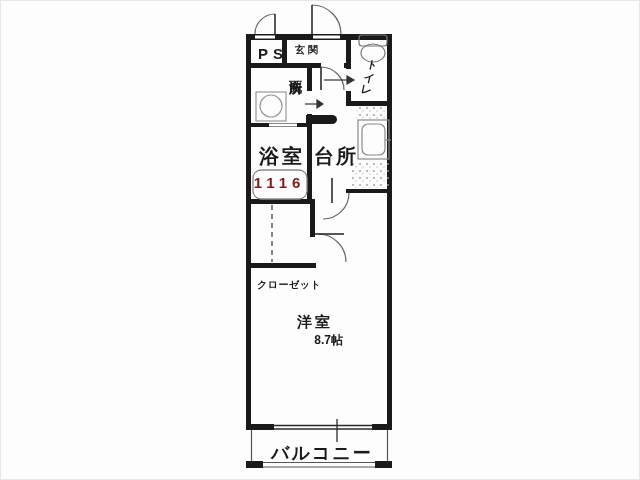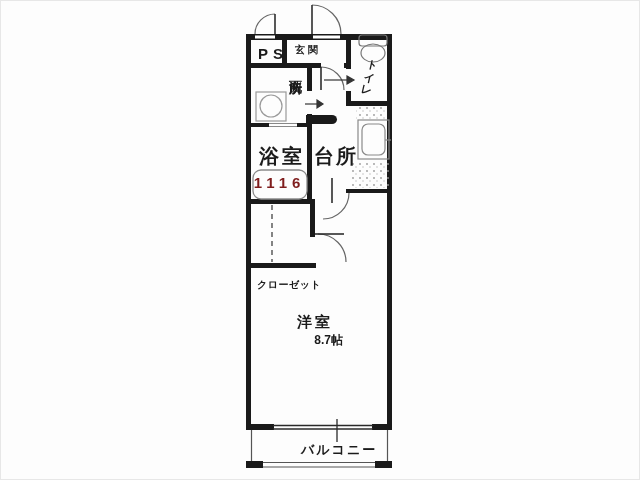--- a/index.html
+++ b/index.html
@@ -17,21 +17,21 @@
   #ps-label{left:252px;top:44px;width:30px;font-size:15px;letter-spacing:5px;text-align:center;text-indent:5px;}
   #genkan-label{left:294px;top:43px;width:44px;font-size:10px;letter-spacing:3px;}
   #toilet-label{left:362px;top:50px;height:50px;font-size:11px;letter-spacing:1px;transform:rotate(13deg);}
   #washroom-label{left:286px;top:69px;height:60px;font-size:13px;}
   #bath-label{left:258px;top:144px;width:42px;font-size:20px;letter-spacing:3px;text-align:right;}
   #bath-size{left:251px;top:173px;width:55px;font-size:15px;letter-spacing:5px;text-align:center;color:#7f1d1d;}
   #kitchen-label{left:313px;top:144px;width:36px;font-size:20px;letter-spacing:2px;text-align:center;}
   #closet-label{left:256px;top:233px;width:56px;font-size:10px;text-align:left;letter-spacing:0.5px;margin-top:45px;}
   #room-label{left:296px;top:312px;width:46px;font-size:15px;letter-spacing:3px;text-align:left;}
   #room-size{left:296px;top:333px;width:46px;font-size:12px;text-align:right;font-weight:600;}
-  #balcony-label{left:300px;top:442px;width:78px;font-size:13px;letter-spacing:2px;}
+  #balcony-label{left:270px;top:442px;width:78px;font-size:18px;letter-spacing:2px;text-align:center;}
 </style>
 </head>
 <body>
 
 <div id="canvas">
 
   <svg id="plan-svg" width="640" height="480" viewBox="0 0 640 480">
     <defs>
       <pattern id="dots" width="7" height="7" patternUnits="userSpaceOnUse">
         <circle cx="2" cy="2" r="0.9" fill="#9a9a9a"></circle>

